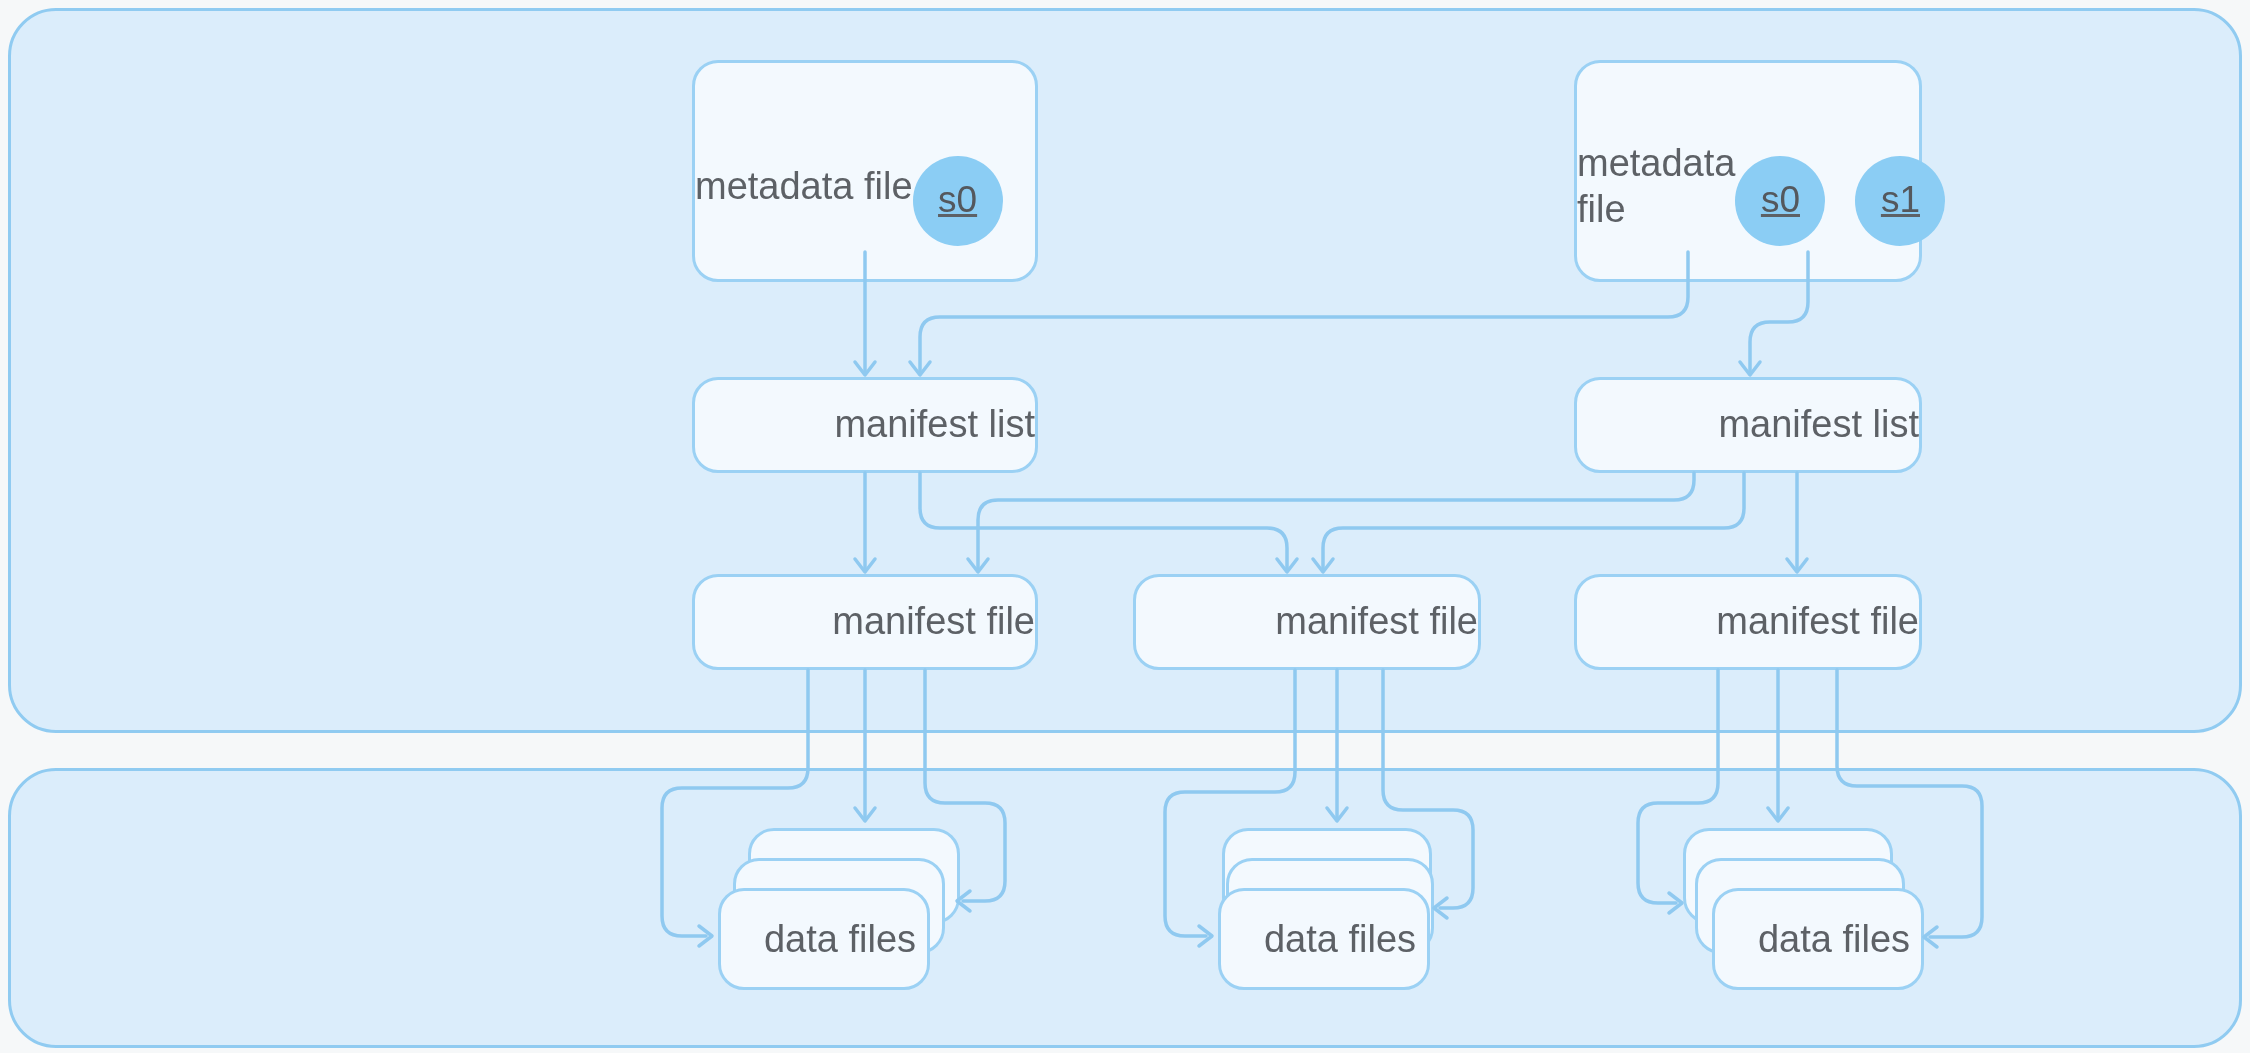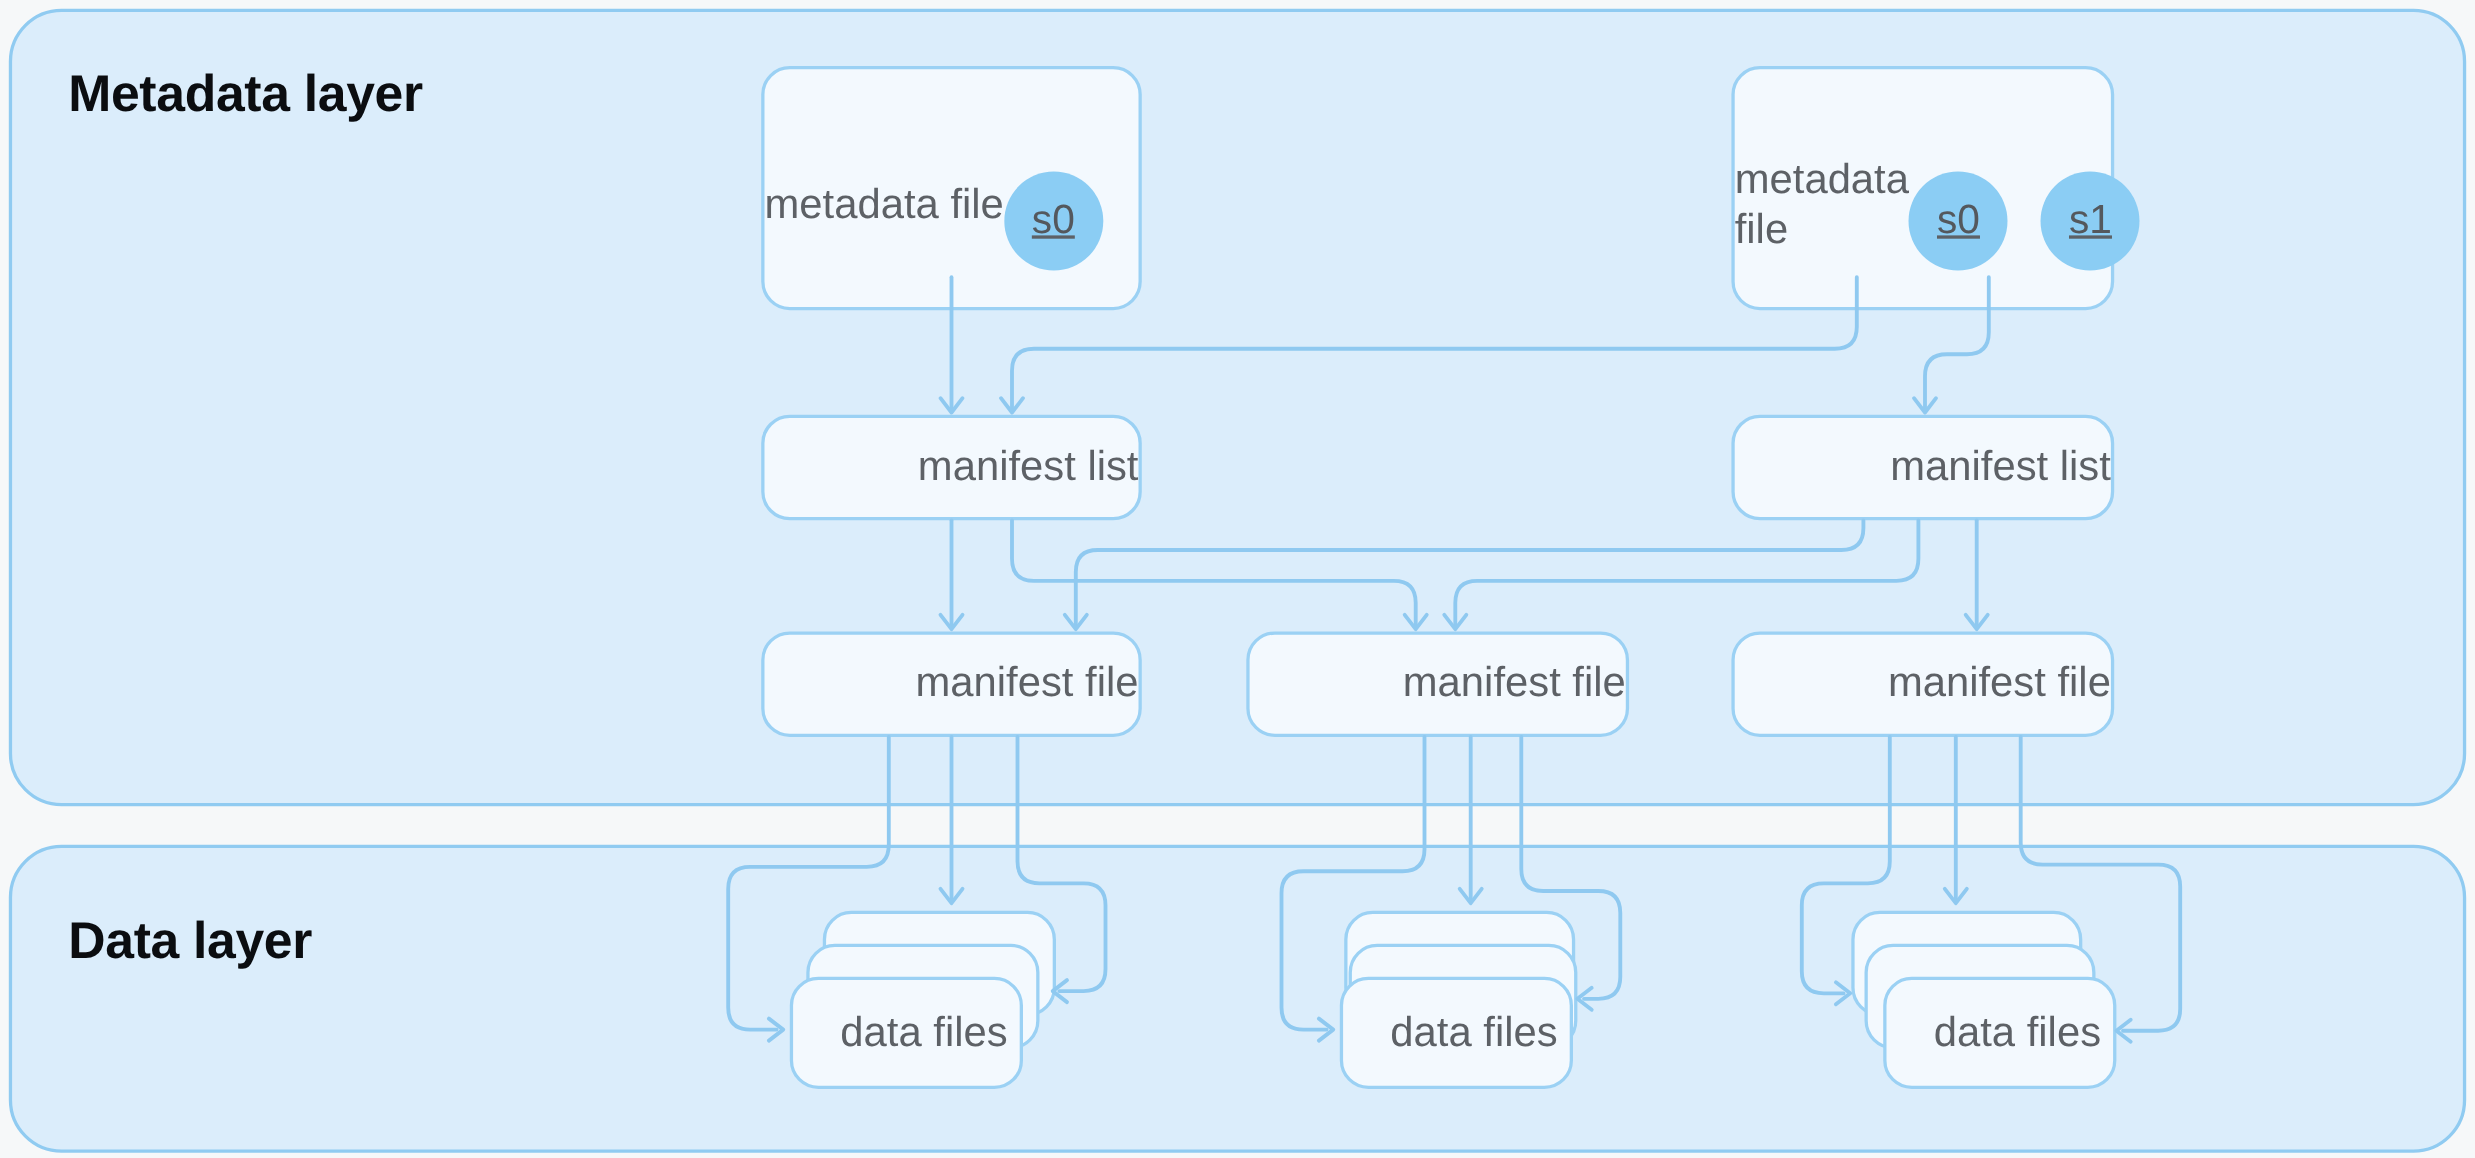--- a/index.html
+++ b/index.html
@@ -93,22 +93,20 @@
   }
 </style>
 </head>
 <body>
 
 <div class="stage">
 
   <section class="panel" id="panel-metadata"></section>
   <section class="panel" id="panel-data"></section>
 
-  <h2 class="layer-title" id="title-metadata">Metadata layer</h2>
-  <h2 class="layer-title" id="title-data">Data layer</h2>
 
   <div class="node meta" id="meta-left">
     <div class="node-label">metadata file</div>
     <div class="snapshots">
       <div class="snapshot">s0</div>
     </div>
   </div>
   <div class="node meta" id="meta-right">
     <div class="node-label">metadata file</div>
     <div class="snapshots">

